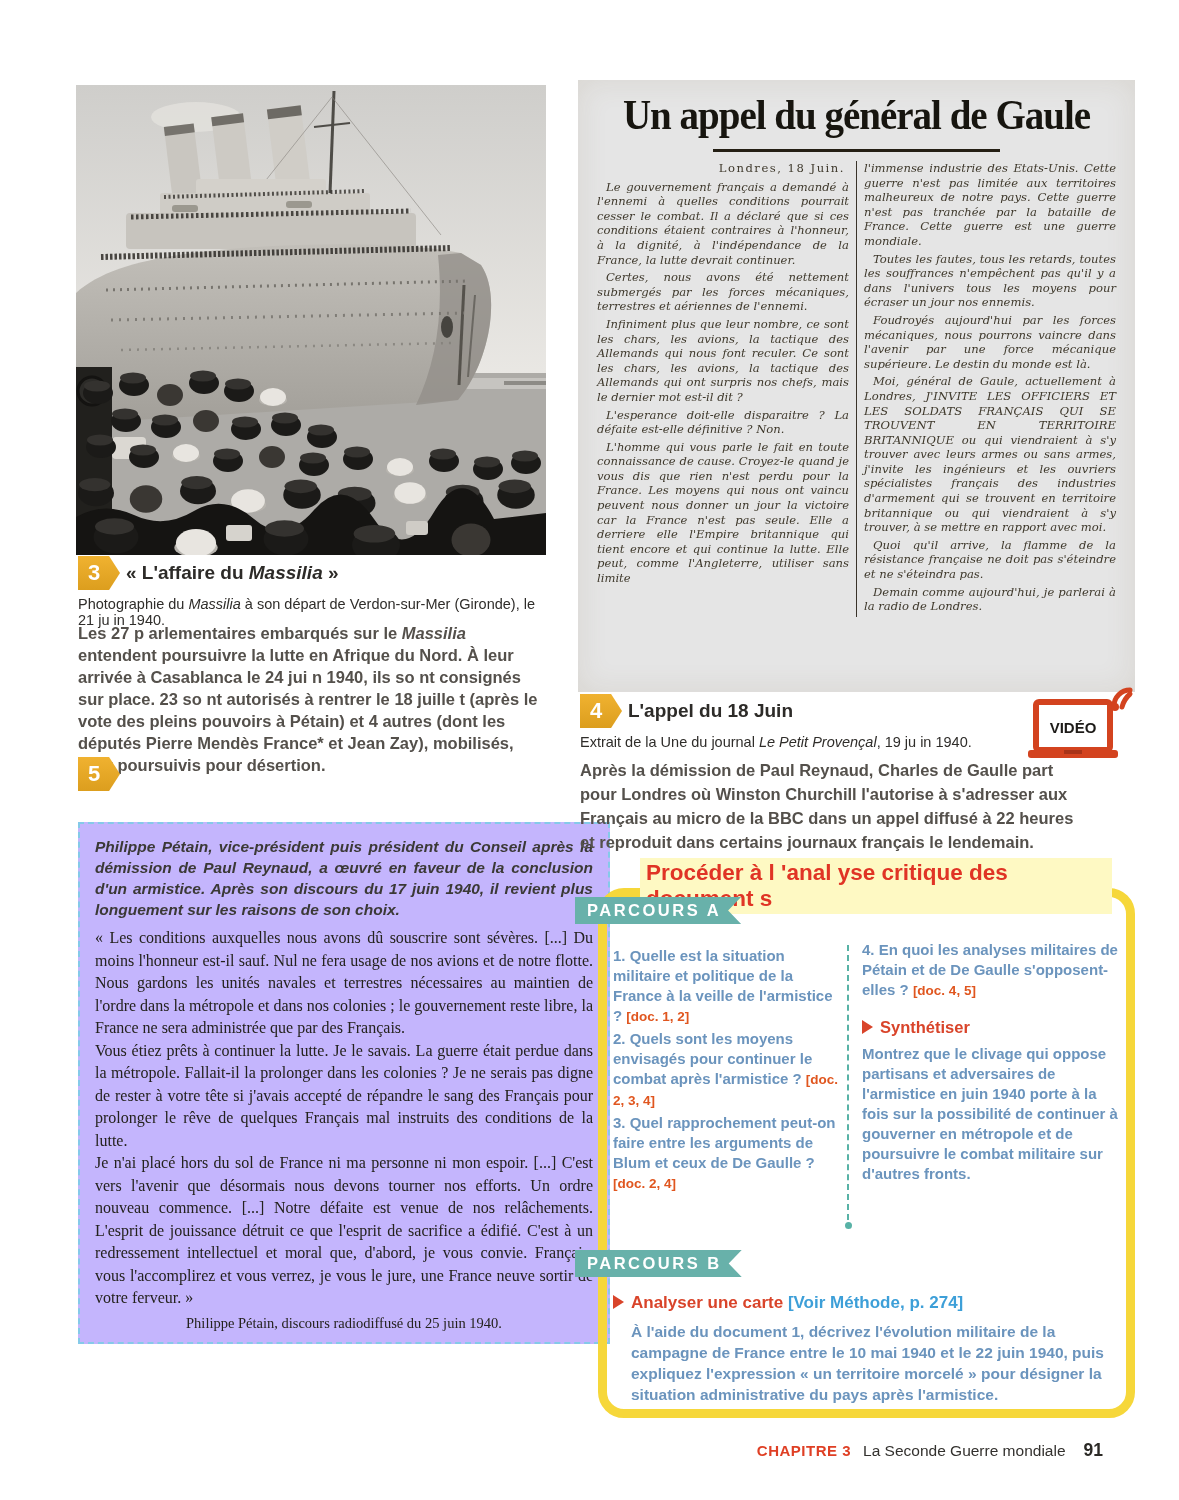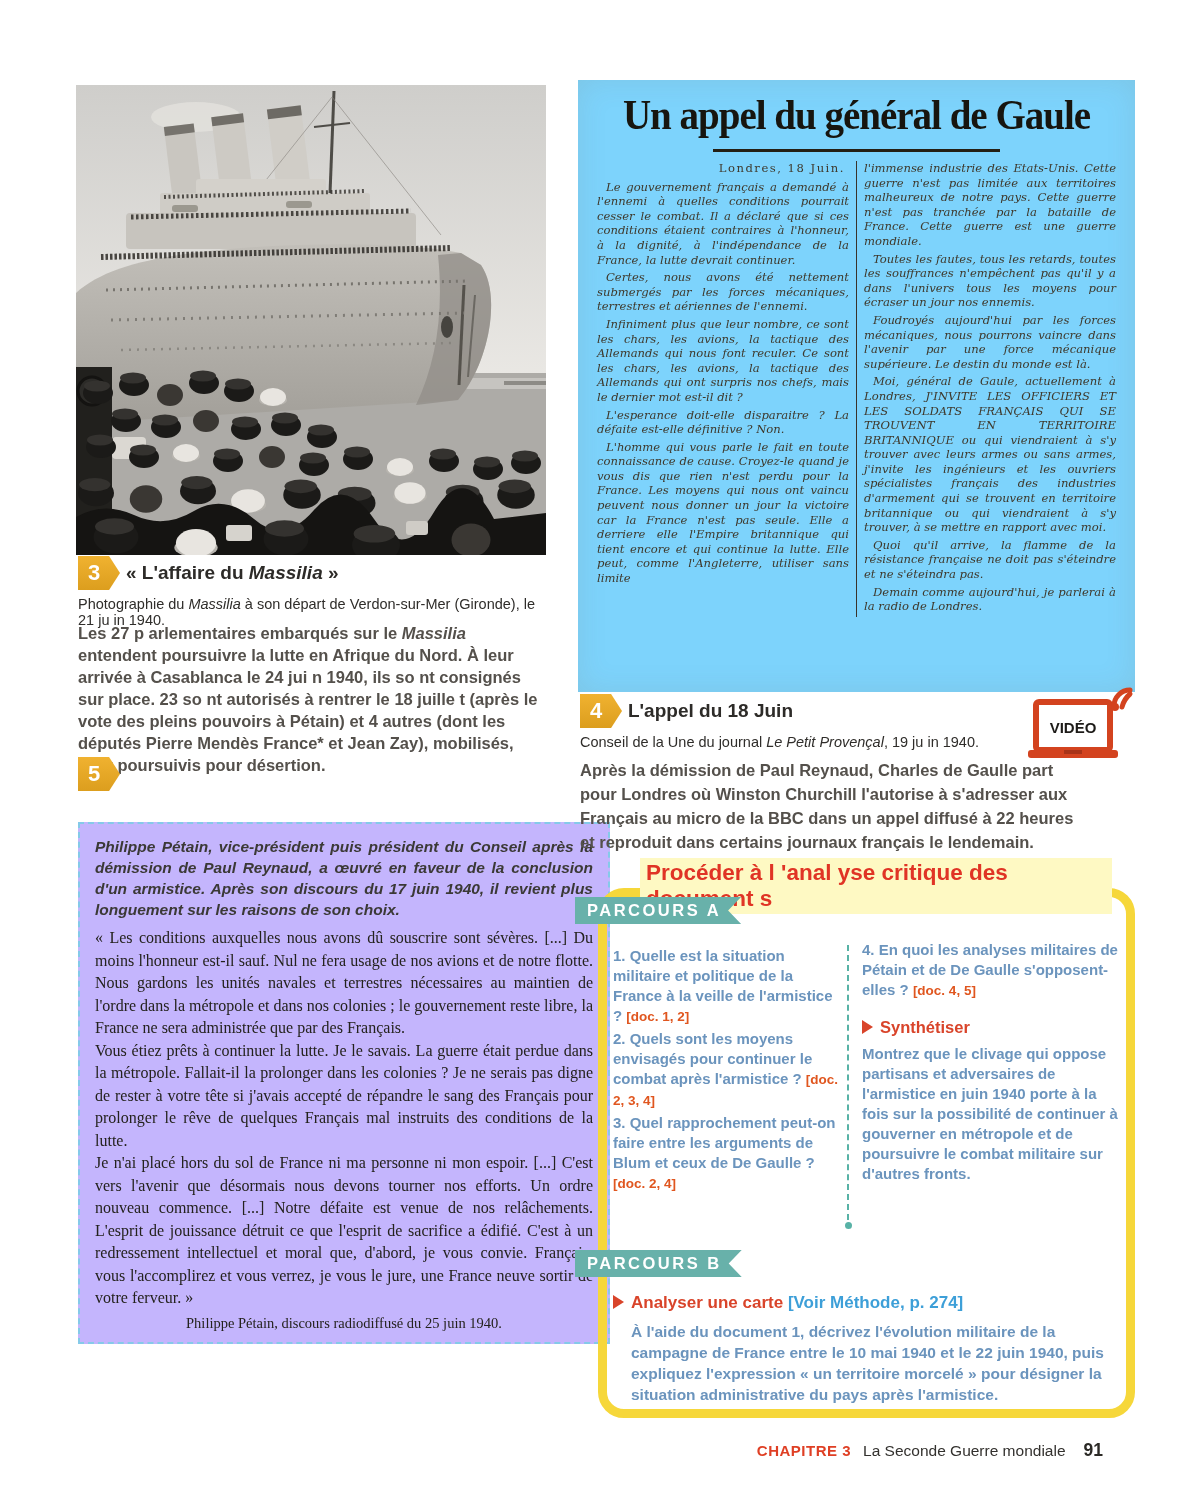--- a/index.html
+++ b/index.html
@@ -27,21 +27,21 @@
               color:#2d2b28;line-height:26px;text-indent:44px;}
   .quote-box{position:absolute;left:78px;top:822px;width:532px;box-sizing:border-box;
              background:#c4b5fd;border:2px dashed #85cae9;padding:12px 15px 10px;}
   .quote-intro{font-style:italic;font-weight:600;font-size:15.5px;line-height:21px;color:#3b3936;text-align:justify;}
   .quote-text{font-family:"Liberation Serif",serif;font-size:16px;line-height:22.5px;color:#24221d;
               text-align:justify;margin-top:7px;}
   .quote-text p{margin:0;}
   .quote-attr{font-family:"Liberation Serif",serif;font-size:14.5px;color:#24221d;text-align:center;margin-top:5px;}
 
   
-  .newspaper{position:absolute;left:578px;top:80px;width:557px;height:612px;background:#7dd3fc;
+  .newspaper{position:absolute;left:578px;top:80px;width:557px;height:612px;background:#e5e5e5;
              padding:12px 12px 0;box-sizing:border-box;box-shadow:inset 0 0 30px rgba(120,100,60,.12);}
   .np-headline{font-family:"Liberation Serif",serif;font-weight:700;font-size:39px;text-align:center;
                color:#17150f;letter-spacing:-1px;white-space:nowrap;transform:scaleY(1.1);}
   .np-rule{width:54%;height:3px;background:#241f14;margin:12px auto 9px;}
   .np-cols{display:flex;}
   .np-col{width:50%;padding:0 7px;font-family:"DejaVu Serif",serif;font-style:italic;font-size:11.6px;
           line-height:14.6px;color:#3e382b;text-align:justify;}
   .np-col p{margin:0 0 3px;text-indent:9px;}
   .np-col p.roman{font-style:normal;}
   .np-col p.dateline{font-style:normal;text-align:right;text-indent:0;padding-right:4px;letter-spacing:1.5px;margin-bottom:4px;}
@@ -270,21 +270,21 @@
         <p>Demain comme aujourd'hui, je parlerai à la radio de Londres.</p>
       </div>
     </div>
   </div>
 
   <div class="badge" style="left:580px;top:694px;">
     <span>4</span>
   </div>
   <div class="doc-title" style="left:628px;top:700px;">L'appel du 18 Juin</div>
   <div class="doc-caption" style="left:580px;top:734px;width:430px;">
-    <span>Conseil de la Une du journal </span><span class="it">Le Petit Provençal</span><span>, 19 ju in 1940.</span>
+    <span>Extrait de la Une du journal </span><span class="it">Le Petit Provençal</span><span>, 19 ju in 1940.</span>
   </div>
   <div class="doc-body" style="left:580px;top:758px;width:500px;line-height:24px;">Après la démission de Paul Reynaud, Charles de Gaulle part pour Londres où Winston Churchill l'autorise à s'adresser aux Français au micro de la BBC dans un appel diffusé à 22 heures et reproduit dans certains journaux français le lendemain.</div>
 
   <svg class="video-badge" viewBox="0 0 116 84" xmlns="http://www.w3.org/2000/svg">
     <g>
       <rect x="14" y="18" width="74" height="48" rx="3" fill="#ffffff" stroke="#d3431f" stroke-width="6"></rect>
       <rect x="6" y="66" width="90" height="8" rx="3" fill="#d3431f"></rect>
       <rect x="42" y="66" width="18" height="4" fill="#a83318"></rect>
       <g stroke="#d3431f" fill="none" stroke-width="5" stroke-linecap="round">
         <path d="M92,22 A16,16 0 0,1 108,6"></path>

